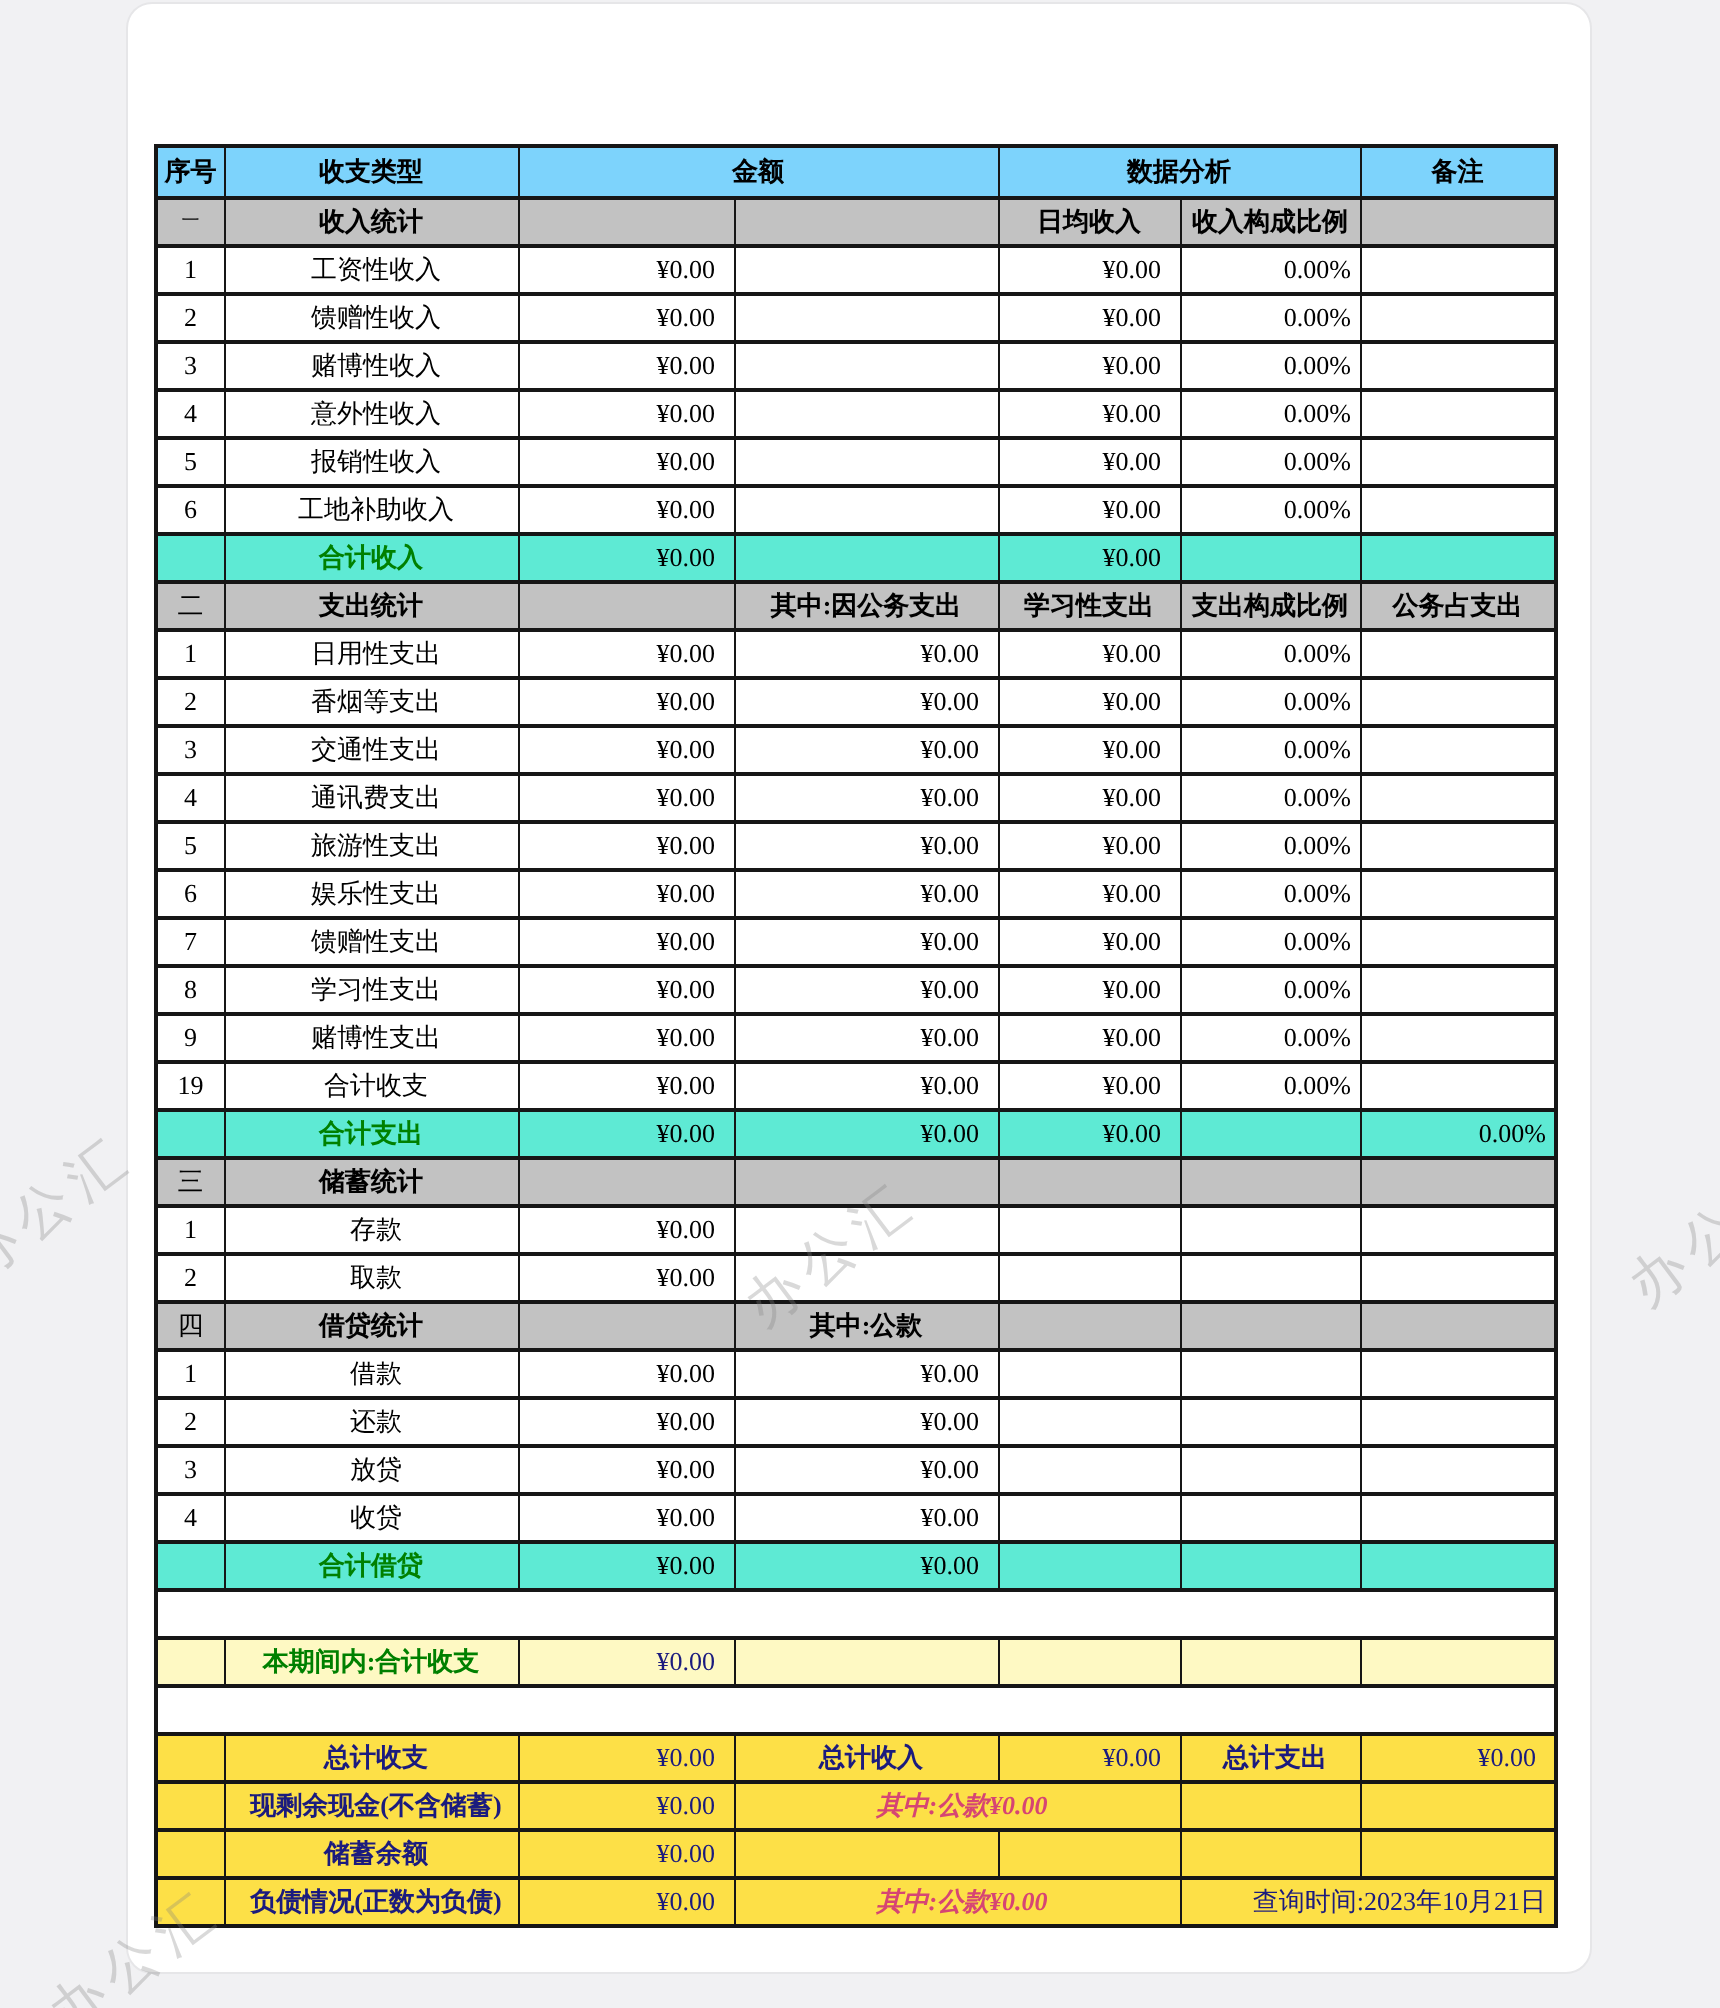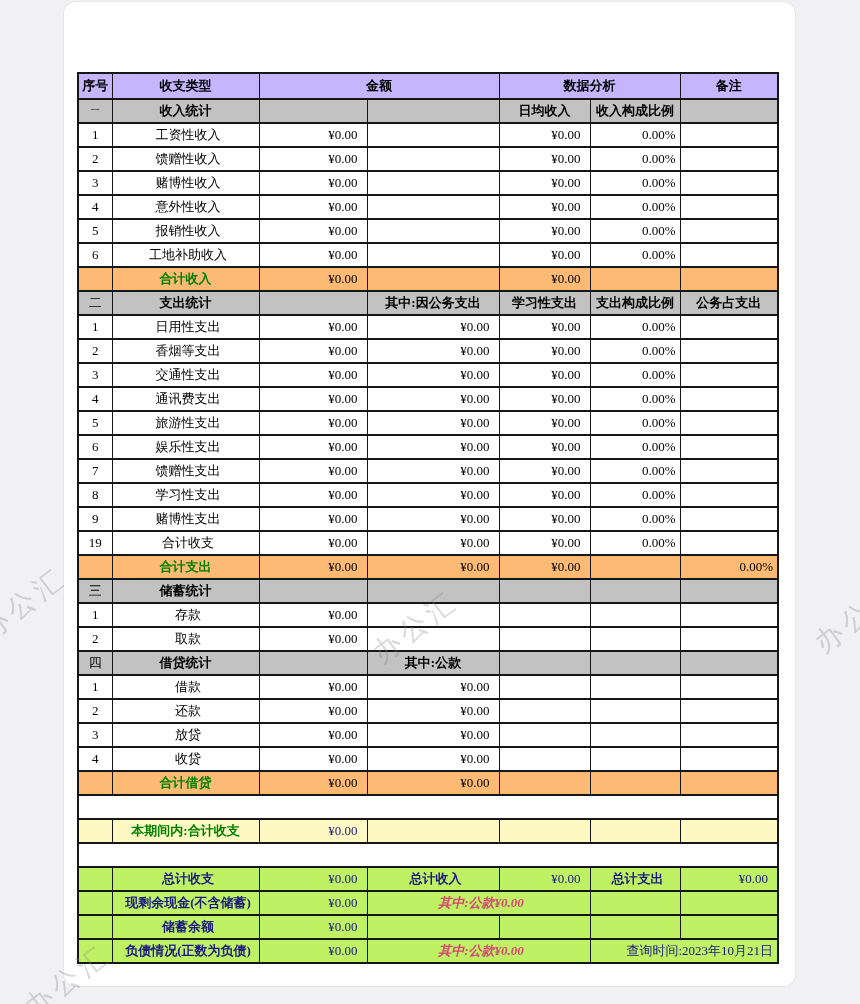--- a/index.html
+++ b/index.html
@@ -18,25 +18,25 @@
   }
   table{
     position:absolute;left:13px;top:70px;
     border-collapse:collapse;table-layout:fixed;
     font-size:13px;color:#000;border:2px solid #161616;
   }
   td{
     border:1px solid #161616;border-top-width:2px;border-bottom-width:2px;
     height:22px;line-height:1.05;padding:0;overflow:hidden;white-space:nowrap;
   }
-  tr.bg-pink td{background:#c4b5fd;margin-top:24px;}
+  tr.bg-pink td{background:#7dd3fc;margin-top:24px;}
   tr.bg-gray td{background:#c2c2c2;}
-  tr.bg-green td{background:#fdba74;}
+  tr.bg-green td{background:#5eead4;}
   tr.bg-blue td{background:#fef9c3;}
-  tr.bg-purple td{background:#bef264;margin-top:12px;}
+  tr.bg-purple td{background:#fde047;margin-top:12px;}
   tr.bg-white td{background:#ffffff;}
   tr.bg-spacer td{background:#ffffff;border:0;border-left:2px solid #161616;border-right:2px solid #161616;}
   .a-c{text-align:center;}
   .a-l{text-align:center;padding-left:5px;}
   .a-r{text-align:right;padding-right:9px;}
   .a-rp{text-align:right;padding-right:4px;}
   .bold{font-weight:bold;}
   .f-g{color:#008000;}
   .f-n{color:#1b1b7e;}
   .f-r{color:#d64573;font-style:italic;}

